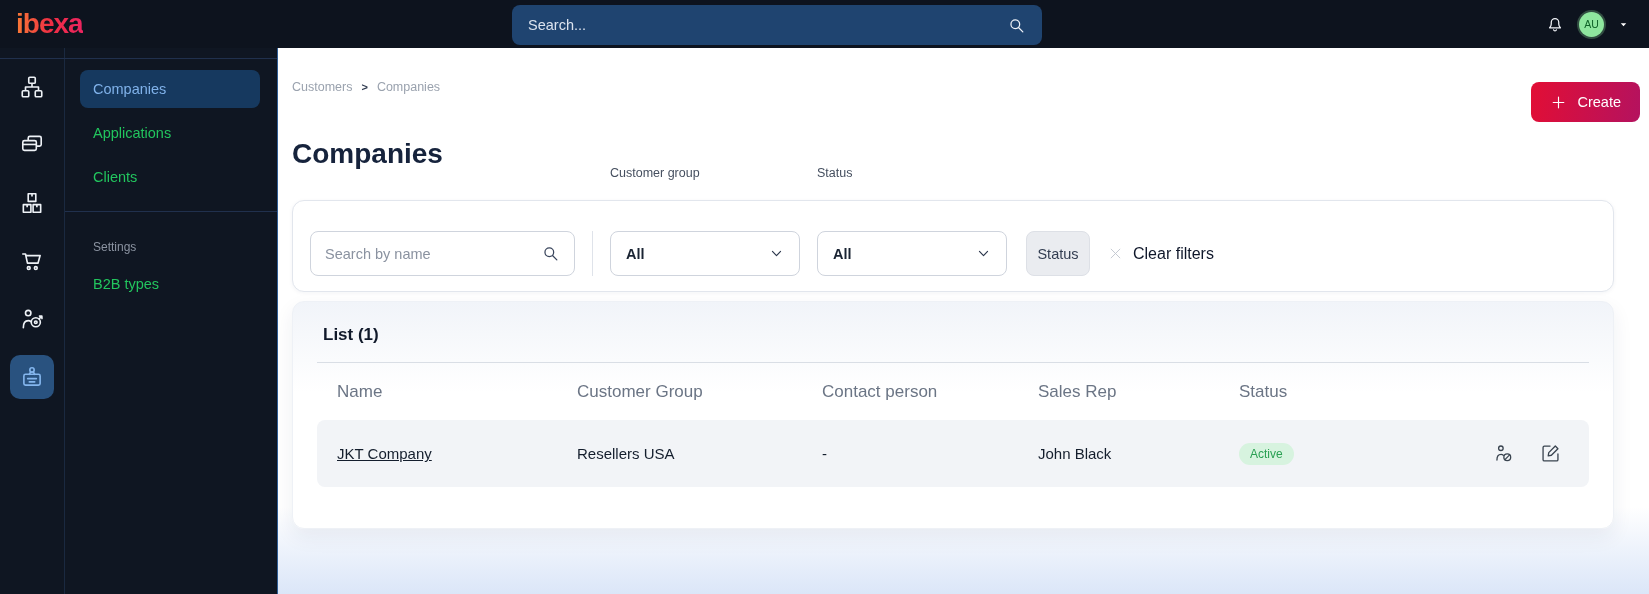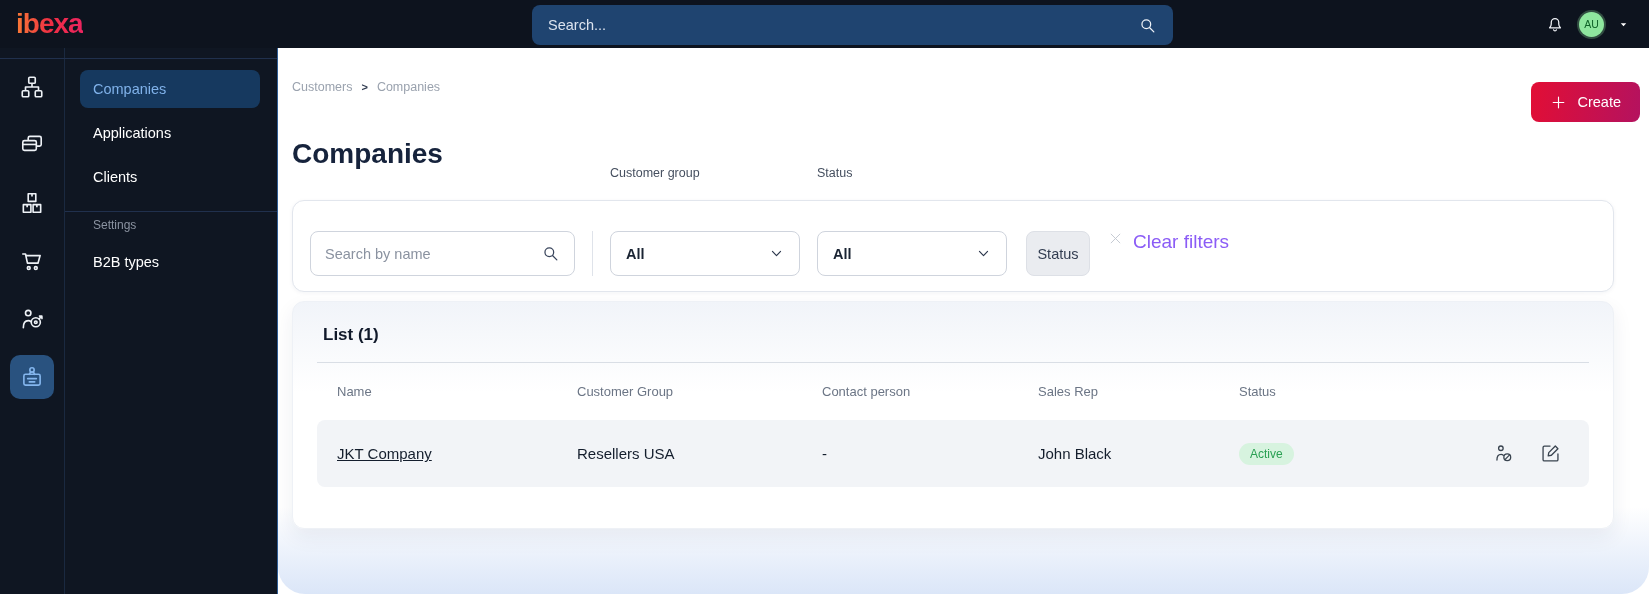--- a/index.html
+++ b/index.html
@@ -4,21 +4,21 @@
 <style>
   * { box-sizing: border-box; margin: 0; padding: 0; }
   html,body { width:1649px; height:594px; overflow:hidden; }
   body { font-family:"Liberation Sans", sans-serif; background:#fff; position:relative; }
 
   
   .topbar { height:48px; background:#0d131e; position:relative; display:flex; align-items:center; }
   .logo { margin-left:16px; font-size:28px; font-weight:800; letter-spacing:-1px;
           background:linear-gradient(90deg,#f97a36 0%,#ee2f43 50%,#ec2460 100%);
           -webkit-background-clip:text; background-clip:text; color:transparent; cursor:pointer; }
-  .topbar-search { position:absolute; left:532px; top:5px; width:641px; height:40px; background:#1f4470;
+  .topbar-search { position:absolute; left:512px; top:5px; width:530px; height:40px; background:#1f4470;
           border-radius:8px; display:flex; align-items:center; padding:0 16px; }
   .topbar-search input { flex:1; background:transparent; border:none; outline:none; color:#fff; font-size:14.5px; font-family:inherit; }
   .topbar-search input::placeholder { color:#dbe3ee; }
   .topbar-search-icon { color:#eef2f8; display:flex; }
   .topbar-right { position:absolute; right:20px; top:0; height:48px; display:flex; align-items:center; gap:14px; }
   .bell { color:#f2f5f9; display:flex; cursor:pointer; }
   .avatar { width:25px; height:25px; border-radius:50%; background:#8ee69e; color:#0f6228; font-size:10.5px;
             font-weight:400; display:flex; align-items:center; justify-content:center; cursor:pointer;
             box-shadow:0 0 0 2px rgba(142,230,158,.28); }
   .caret { color:#fff; display:flex; cursor:pointer; }
@@ -29,29 +29,29 @@
   
   .sidebar { display:flex; background:#0f1622; position:relative; border-right:1px solid #2f5d95; }
   .sidebar-topline { position:absolute; top:10px; left:0; width:100%; height:1px; background:#20304d; }
   .rail { width:65px; padding-top:17px; display:flex; flex-direction:column; align-items:center; gap:14px;
           border-right:1px solid #1a2940; }
   .rail-item { width:44px; height:44px; border-radius:10px; display:flex; align-items:center; justify-content:center;
           color:#eef2f7; cursor:pointer; }
   .rail-item.active { background:#29527f; color:#84b6ee; }
   .panel { width:212px; padding:22px 17px 0 15px; }
   .menu-item { height:38px; border-radius:8px; display:flex; align-items:center; padding-left:13px;
-          color:#ffffff; font-size:14.5px; cursor:pointer; margin-bottom:6px; }
+          color:#22c55e; font-size:14.5px; cursor:pointer; margin-bottom:6px; }
   .menu-item.active { background:#16395f; color:#80b2ea; }
   .menu-divider { height:1px; background:#20304d; margin:15px -17px 0 -15px; }
-  .menu-section-label { font-size:12px; color:#8b93a1; margin:6px 0 0 13px; }
+  .menu-section-label { font-size:12px; color:#8b93a1; margin:28px 0 0 13px; }
   .menu-item.sub { margin-top:11px;align-items:center; }
 
   
   .content { flex:1; position:relative; padding:0 35px 16px 14px;
-             background:linear-gradient(180deg,#ffffff 84%,#dbe6f8 100%);border-radius:27px; }
+             background:linear-gradient(180deg,#ffffff 84%,#dbe6f8 100%); }
   .breadcrumb { padding-top:32px; display:flex; align-items:center; gap:9px; font-size:12.5px; color:#9aa2ae; }
   .breadcrumb .bc-link { cursor:pointer; }
   .bc-sep { color:#323d52; font-size:11px; font-weight:700; }
   .create-btn { position:absolute; top:34px; right:9px; height:40px; padding:0 19px; border:none; border-radius:8px;
           background:linear-gradient(100deg,#e20e35 0%,#b4125f 100%); color:#fff; font-size:14.5px; font-family:inherit;
           display:flex; align-items:center; gap:10px; cursor:pointer; }
   .page-title { margin-top:44px; font-size:28px; line-height:1.15; font-weight:700; color:#16233c; }
 
   
   .filter-card { margin-top:30px; height:92px; background:#fff; border:1px solid #e2e6ed; border-radius:12px;
@@ -62,31 +62,31 @@
   .search-field input::placeholder { color:#8a92a0; }
   .search-field .mag { color:#39455c; display:flex; }
   .vdivider { width:1px; height:45px; background:#dfe3ea; margin:0 17px; }
   .filter-group { display:flex; flex-direction:column; margin-right:17px; }
   .filter-label { font-size:12.5px; color:#454f5f; margin-bottom:7px; }
   .dropdown { width:190px; height:45px; border:1px solid #cfd4dd; border-radius:8px; display:flex; align-items:center;
           justify-content:space-between; padding:0 15px; font-size:14.5px; font-weight:700; color:#1a2433; cursor:pointer; background:#fff;margin-top:44px; }
   .dropdown .chev { color:#2c374c; display:flex; }
   .apply-btn { width:64px; height:45px; margin-left:2px; background:#eaecf0; border:1px solid #dde0e6; border-radius:8px;
           font-size:14.5px; color:#323d51; font-family:inherit; cursor:pointer; }
-  .clear-filters { display:flex; align-items:flex-start; gap:10px; margin-left:18px; height:45px;
-          color:#8b5cf6; font-size:19px; cursor:pointer; }
+  .clear-filters { display:flex; align-items:center; gap:10px; margin-left:18px; height:45px;
+          color:#0f172a; font-size:16px; cursor:pointer; }
   .clear-filters .x { color:#c2c7d0; display:flex; }
 
   
   .list-card { margin-top:9px; background:linear-gradient(180deg,#f1f4f9 0%,#ffffff 40%); border:1px solid #eef1f6;
           border-radius:12px; box-shadow:0 8px 20px rgba(25,45,90,.07); padding:0 24px 41px 24px; }
   .list-title { padding-top:23px; font-size:17px; font-weight:700; color:#10192a; margin-left:6px; }
   .list-divider { height:1px; background:#d9dee5; margin-top:17px; }
   .thead, .trow { display:grid; grid-template-columns:240px 245px 216px 201px 243px 1fr; align-items:center; padding:0 20px; }
-  .thead { height:57px; font-size:13px; color:#6b7585; }
+  .thead { height:57px; font-size:17px; color:#6b7585; }
   .trow { height:67px; background:#f2f4f7; border-radius:8px; font-size:15px; color:#141e2d; }
   .company-link { color:#141e2d; text-decoration:underline; cursor:pointer;text-align:right; }
   .badge { display:inline-block; justify-self:start; background:#d7f3df; color:#2aa053; font-size:12px;
           padding:4px 11px; border-radius:11px; }
   .row-actions { display:flex; justify-content:flex-end; align-items:center; gap:26px; padding-right:8px; color:#39434f; }
   .row-actions .act { display:flex; cursor:pointer; }
 
   svg { display:block; }
 </style>
 </head>

